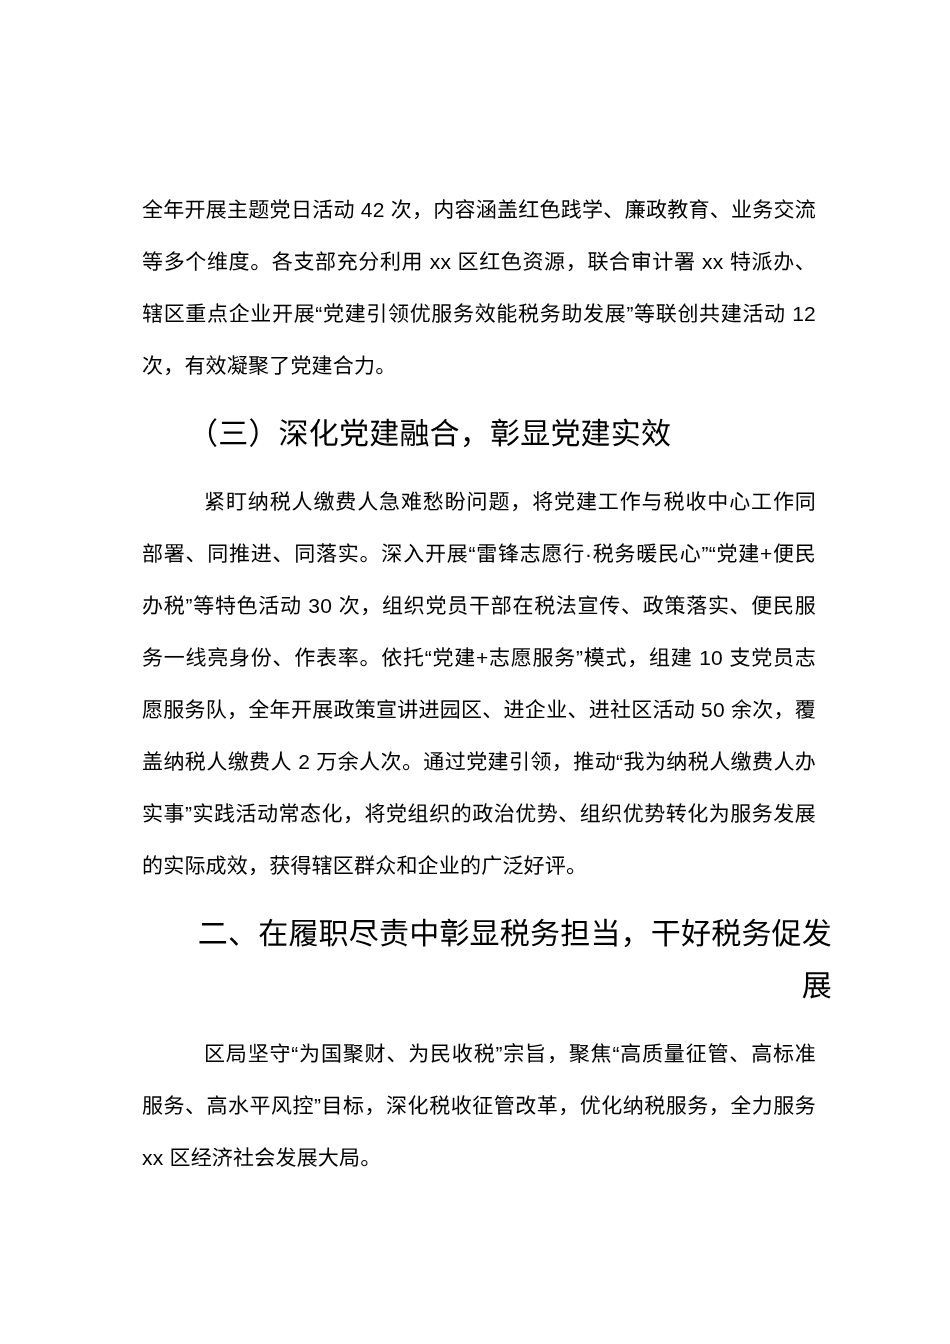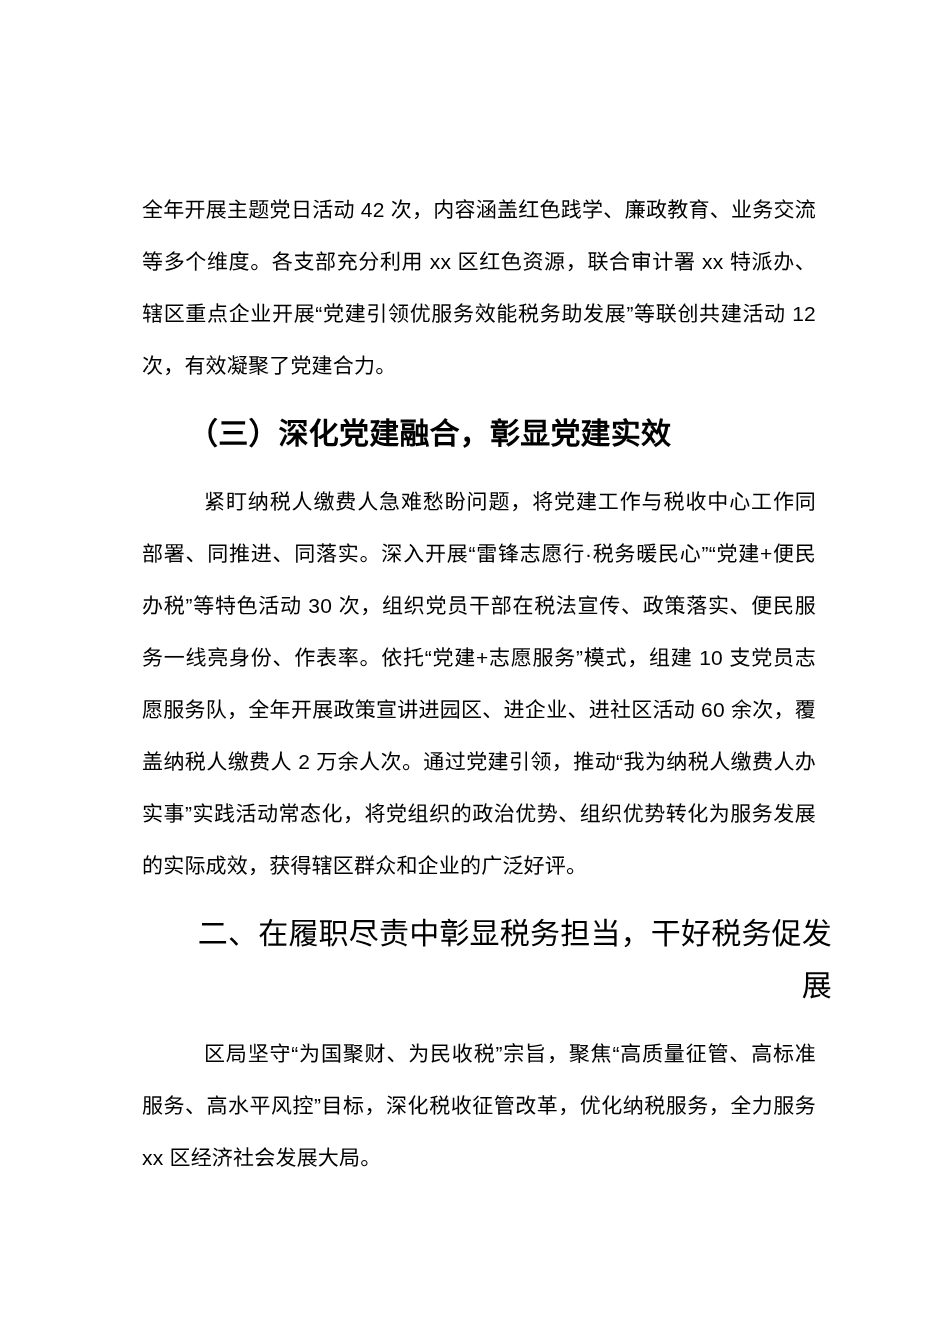--- a/index.html
+++ b/index.html
@@ -53,21 +53,21 @@
 
   
   .para.flow {
     text-indent: 0;
   }
 
   
   .heading-bold {
     font-size: 30px;
     line-height: 52px;
-    font-weight: 700;
+    font-weight: 400;
     text-indent: 62px;
     text-align: left;
     margin: 0;
     letter-spacing: 0.2px;
     white-space: pre-wrap;
   }
 
   
   .heading-plain {
     font-size: 30px;
@@ -83,20 +83,20 @@
 </head>
 <body>
 
 <div class="page">
   <div class="content">
 
     <p class="para flow">全年开展主题党日活动 42 次，内容涵盖红色践学、廉政教育、业务交流等多个维度。各支部充分利用 xx 区红色资源，联合审计署 xx 特派办、辖区重点企业开展“党建引领优服务效能税务助发展”等联创共建活动 12 次，有效凝聚了党建合力。</p>
 
     <h3 class="heading-bold">（三）深化党建融合，彰显党建实效</h3>
 
-    <p class="para indent">紧盯纳税人缴费人急难愁盼问题，将党建工作与税收中心工作同部署、同推进、同落实。深入开展“雷锋志愿行·税务暖民心”“党建+便民办税”等特色活动 30 次，组织党员干部在税法宣传、政策落实、便民服务一线亮身份、作表率。依托“党建+志愿服务”模式，组建 10 支党员志愿服务队，全年开展政策宣讲进园区、进企业、进社区活动 60 余次，覆盖纳税人缴费人 2 万余人次。通过党建引领，推动“我为纳税人缴费人办实事”实践活动常态化，将党组织的政治优势、组织优势转化为服务发展的实际成效，获得辖区群众和企业的广泛好评。</p>
+    <p class="para indent">紧盯纳税人缴费人急难愁盼问题，将党建工作与税收中心工作同部署、同推进、同落实。深入开展“雷锋志愿行·税务暖民心”“党建+便民办税”等特色活动 30 次，组织党员干部在税法宣传、政策落实、便民服务一线亮身份、作表率。依托“党建+志愿服务”模式，组建 10 支党员志愿服务队，全年开展政策宣讲进园区、进企业、进社区活动 50 余次，覆盖纳税人缴费人 2 万余人次。通过党建引领，推动“我为纳税人缴费人办实事”实践活动常态化，将党组织的政治优势、组织优势转化为服务发展的实际成效，获得辖区群众和企业的广泛好评。</p>
 
     <h2 class="heading-plain">二、在履职尽责中彰显税务担当，干好税务促发展</h2>
 
     <p class="para indent">区局坚守“为国聚财、为民收税”宗旨，聚焦“高质量征管、高标准服务、高水平风控”目标，深化税收征管改革，优化纳税服务，全力服务 xx 区经济社会发展大局。</p>
 
   </div>
 </div>
 
 </body></html>

